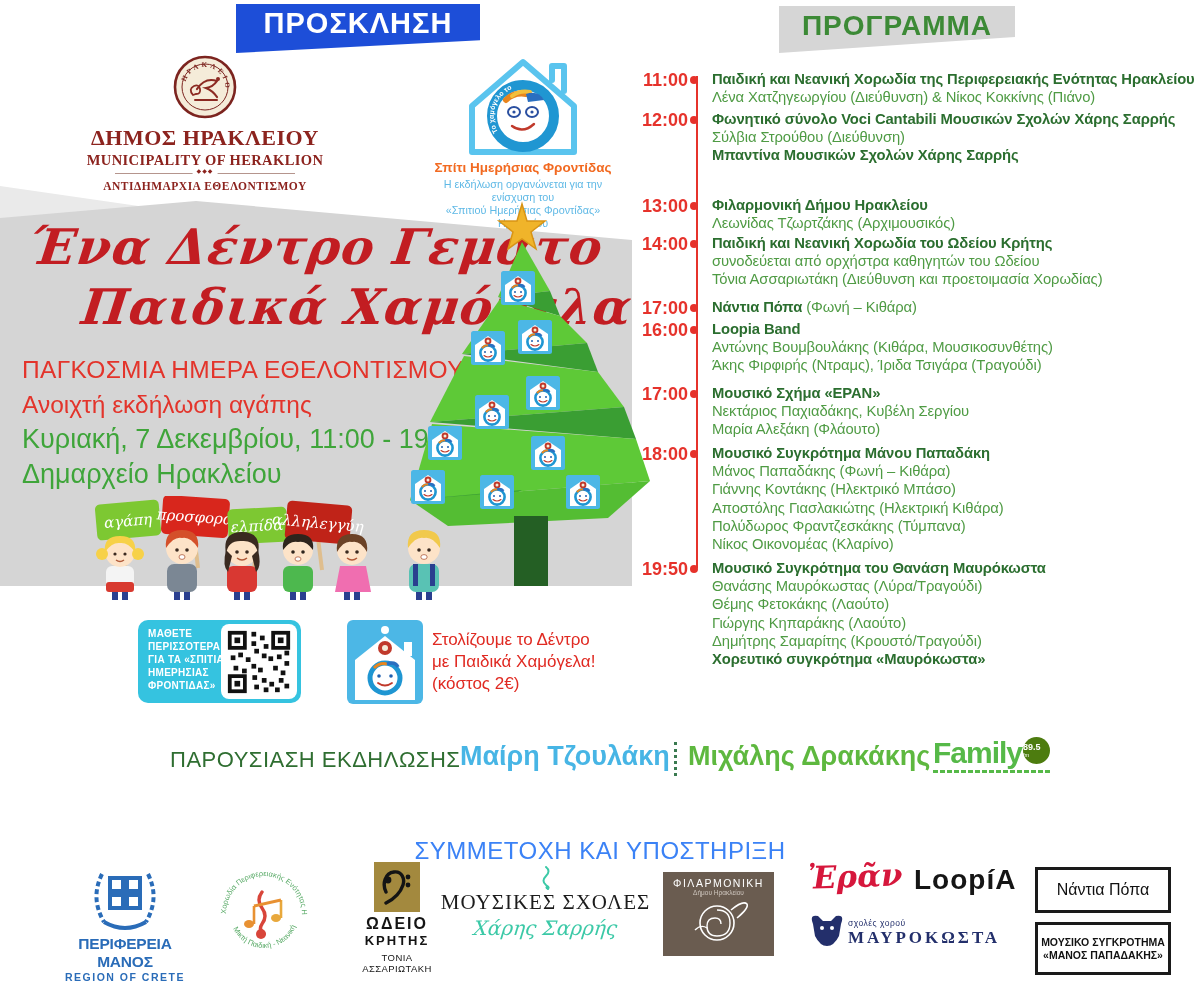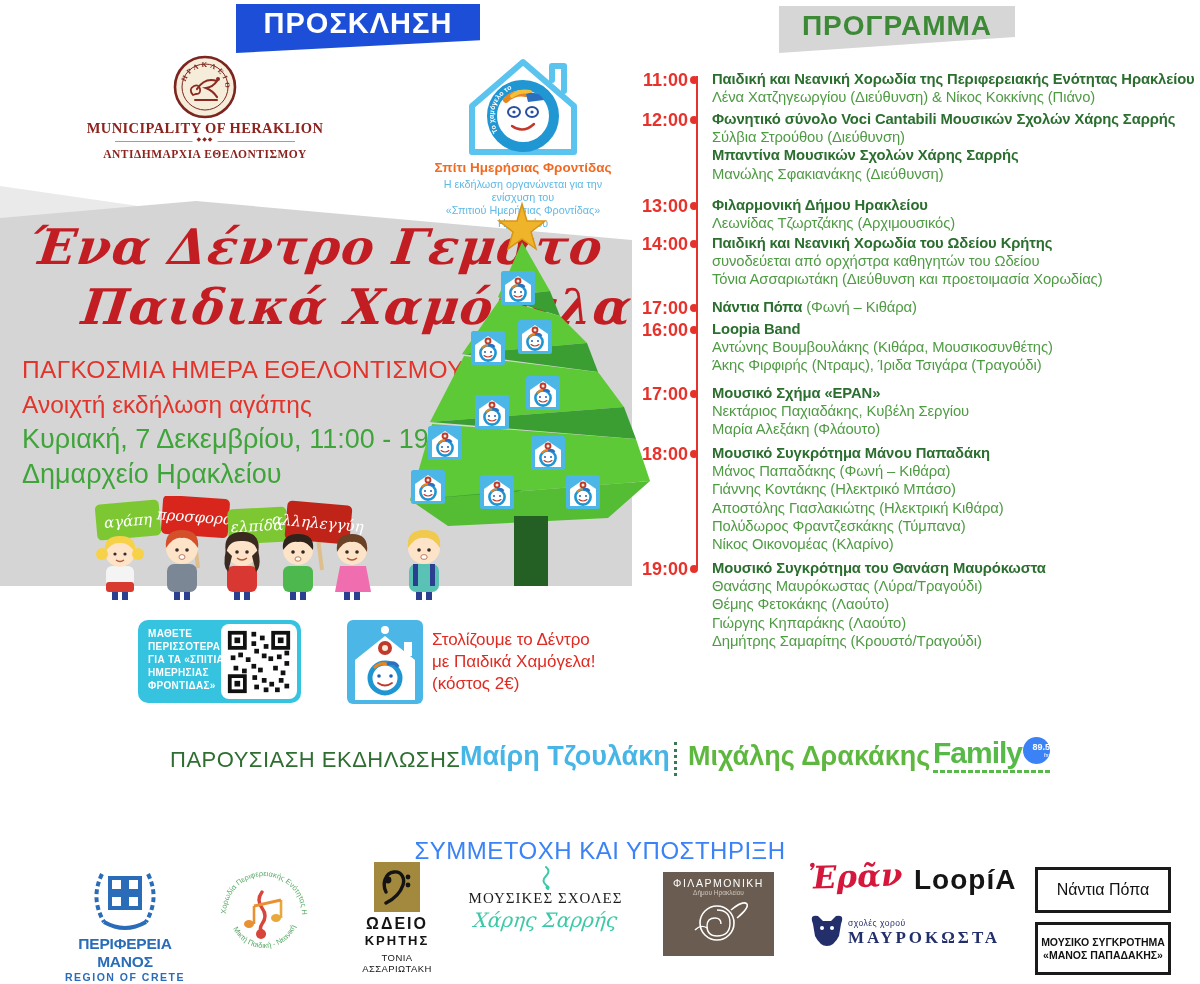--- a/index.html
+++ b/index.html
@@ -55,40 +55,40 @@
   .pi-body .b{color:#2b6e2f;font-weight:700;}
   .pi-body .r{color:#4f9b44;font-weight:400;}
   
   .pres-label{left:170px;top:747px;font-size:22px;color:#2f6e31;letter-spacing:.5px;}
   .pres-1{left:460px;top:741px;font-size:27px;font-weight:700;color:#47b5e5;}
   .pres-div{left:674px;top:742px;height:34px;border-left:3px dotted #3a7a50;}
   .pres-2{left:688px;top:741px;font-size:27px;font-weight:700;color:#5eb83f;}
   .family{left:933px;top:736px;width:130px;}
   .family .fam-row{display:flex;align-items:center;}
   .family .fam-name{color:#56b948;font-size:30px;font-weight:700;letter-spacing:-1px;}
-  .family .fam-circle{width:27px;height:27px;border-radius:50%;background:#3b82f6;color:#fff;
-      display:flex;flex-direction:column;align-items:flex-end;justify-content:center;margin-left:1px;margin-top:-6px;}
+  .family .fam-circle{width:27px;height:27px;border-radius:50%;background:#4d7c0f;color:#fff;
+      display:flex;flex-direction:column;align-items:flex-start;justify-content:center;margin-left:1px;margin-top:-6px;}
   .family .fam-freq{font-size:9px;font-weight:700;line-height:9px;}
   .family .fam-unit{font-size:5.5px;line-height:6px;}
   .family .fam-tag{margin-top:0;height:3px;width:118px;
       background:repeating-linear-gradient(90deg,#56b948 0 5px,transparent 5px 7px);}
   
   .support-label{left:0;top:837px;width:1200px;text-align:center;font-size:24px;color:#3b82f6;letter-spacing:.5px;}
   .sponsor{text-align:center;}
   .region{left:52px;top:864px;width:146px;color:#2a6cb8;}
   .region .r1{font-size:15.5px;font-weight:700;letter-spacing:-.2px;margin-top:1px;}
   .region .r2{font-size:10.5px;font-weight:700;letter-spacing:1.5px;}
   .choir{left:216px;top:866px;width:96px;}
   .odeio{left:348px;top:862px;width:98px;color:#141414;}
   .odeio .gold{width:46px;height:50px;background:#a3893e;margin:0 auto;display:flex;align-items:center;justify-content:center;}
   .odeio .o1{font-size:16px;font-weight:700;letter-spacing:2px;margin-top:3px;}
   .odeio .o2{font-size:13px;font-weight:700;letter-spacing:2px;}
   .odeio .o3{font-size:9.5px;margin-top:4px;letter-spacing:.4px;}
   .sarris{left:438px;top:866px;width:215px;}
-  .sarris .s1{font-family:"Liberation Serif",serif;font-size:15px;letter-spacing:1px;color:#1c1c1c;}
+  .sarris .s1{font-family:"Liberation Serif",serif;font-size:21px;letter-spacing:1px;color:#1c1c1c;}
   .sarris .s2{font-family:"DejaVu Serif",serif;font-style:italic;font-size:20px;color:#3cc9a7;margin-top:1px;transform:skewX(-6deg);}
   .phil{left:663px;top:872px;width:111px;height:84px;background:#6a5c50;color:#fff;}
   .phil .p1{font-size:10.5px;letter-spacing:1.5px;margin-top:5px;}
   .phil .p2{font-size:6.5px;color:#cfc7bf;}
   .eran{left:808px;top:858px;font-family:"DejaVu Serif",serif;font-style:italic;font-weight:700;
       font-size:31px;color:#d6173c;transform:rotate(-2deg);}
   .loopia{left:914px;top:864px;font-size:28px;font-weight:700;color:#151515;letter-spacing:1px;}
   .mavro{left:810px;top:912px;display:flex;align-items:flex-end;}
   .mavro .mtxt{margin-left:4px;color:#232f6b;text-align:left;}
   .mavro .m1{font-size:8.5px;letter-spacing:.5px;}
@@ -135,20 +135,21 @@
         <path id="sealArc" d="M 12,32 A 20,20 0 0 1 52,32"></path>
       </defs>
     <text font-size="7" fill="#7c241f" font-weight="bold" letter-spacing="3">
       <textPath href="#sealArc" startOffset="8%">ΗΡΑΚΛΕΙΟΝ</textPath>
     </text>
     <path d="M20,40 q-5,-6 1,-9 q5,-2 6,3 q1,5 -4,5 z" fill="none" stroke="#8c2a22" stroke-width="1.8"></path>
     <path d="M24,34 Q32,22 44,26 Q40,32 33,33 Q40,36 44,42" fill="none" stroke="#8c2a22" stroke-width="2.2" stroke-linecap="round"></path>
     <path d="M22,45 L44,45" stroke="#8c2a22" stroke-width="2" stroke-linecap="round"></path>
     <circle cx="45" cy="24" r="2" fill="#8c2a22"></circle>
   </svg>
+  <div class="name">ΔΗΜΟΣ ΗΡΑΚΛΕΙΟΥ</div>
   <div class="name-en">MUNICIPALITY OF HERAKLION</div>
   <div class="divider"></div>
   <div class="dept">ΑΝΤΙΔΗΜΑΡΧΙΑ ΕΘΕΛΟΝΤΙΣΜΟΥ</div>
 </div>
 
 <div class="abs care">
   <svg width="138" height="104" viewBox="0 0 138 104" style="display:block;margin:0 auto;">
     <path d="M18,52 L69,8 L120,52 L120,98 L18,98 Z M98,26 L98,12 L110,12 L110,37" fill="#ffffff" stroke="#5ac4ee" stroke-width="6" stroke-linejoin="round" stroke-linecap="round"></path>
     <circle cx="69" cy="62" r="31" fill="#ffffff" stroke="#2096d2" stroke-width="10"></circle>
     <defs>
@@ -397,21 +398,20 @@
         <div><span class="r">Λένα Χατζηγεωργίου (Διεύθυνση) &amp; Νίκος Κοκκίνης (Πιάνο)</span></div>
       </div>
     </div>
     <div class="pi" style="top: 110px;">
       <div class="pi-time">12:00</div>
       <div class="pi-dot"></div>
       <div class="pi-body">
         <div><span class="b">Φωνητικό σύνολο Voci Cantabili Μουσικών Σχολών Χάρης Σαρρής</span></div>
         <div><span class="r">Σύλβια Στρούθου (Διεύθυνση)</span></div>
         <div><span class="b">Μπαντίνα Μουσικών Σχολών Χάρης Σαρρής</span></div>
-        <div><span class="r">Μανώλης Σφακιανάκης (Διεύθυνση)</span></div>
       </div>
     </div>
     <div class="pi" style="top: 196px;">
       <div class="pi-time">13:00</div>
       <div class="pi-dot"></div>
       <div class="pi-body">
         <div><span class="b">Φιλαρμονική Δήμου Ηρακλείου</span></div>
         <div><span class="r">Λεωνίδας Τζωρτζάκης (Αρχιμουσικός)</span></div>
       </div>
     </div>
@@ -455,28 +455,29 @@
       <div class="pi-body">
         <div><span class="b">Μουσικό Συγκρότημα Μάνου Παπαδάκη</span></div>
         <div><span class="r">Μάνος Παπαδάκης (Φωνή – Κιθάρα)</span></div>
         <div><span class="r">Γιάννης Κοντάκης (Ηλεκτρικό Μπάσο)</span></div>
         <div><span class="r">Αποστόλης Γιασλακιώτης (Ηλεκτρική Κιθάρα)</span></div>
         <div><span class="r">Πολύδωρος Φραντζεσκάκης (Τύμπανα)</span></div>
         <div><span class="r">Νίκος Οικονομέας (Κλαρίνο)</span></div>
       </div>
     </div>
     <div class="pi" style="top: 559px;">
-      <div class="pi-time">19:00</div>
+      <div class="pi-time">19:50</div>
       <div class="pi-dot"></div>
       <div class="pi-body">
         <div><span class="b">Μουσικό Συγκρότημα του Θανάση Μαυρόκωστα</span></div>
         <div><span class="r">Θανάσης Μαυρόκωστας (Λύρα/Τραγούδι)</span></div>
         <div><span class="r">Θέμης Φετοκάκης (Λαούτο)</span></div>
         <div><span class="r">Γιώργης Κηπαράκης (Λαούτο)</span></div>
         <div><span class="r">Δημήτρης Σαμαρίτης (Κρουστό/Τραγούδι)</span></div>
+        <div><span class="b">Χορευτικό συγκρότημα «Μαυρόκωστα»</span></div>
       </div>
     </div>
   </div>
 
 <div class="abs pres-label">ΠΑΡΟΥΣΙΑΣΗ ΕΚΔΗΛΩΣΗΣ</div>
 <div class="abs pres-1">Μαίρη Τζουλάκη</div>
 <div class="abs pres-div"></div>
 <div class="abs pres-2">Μιχάλης Δρακάκης</div>
 <div class="abs family">
   <div class="fam-row">

